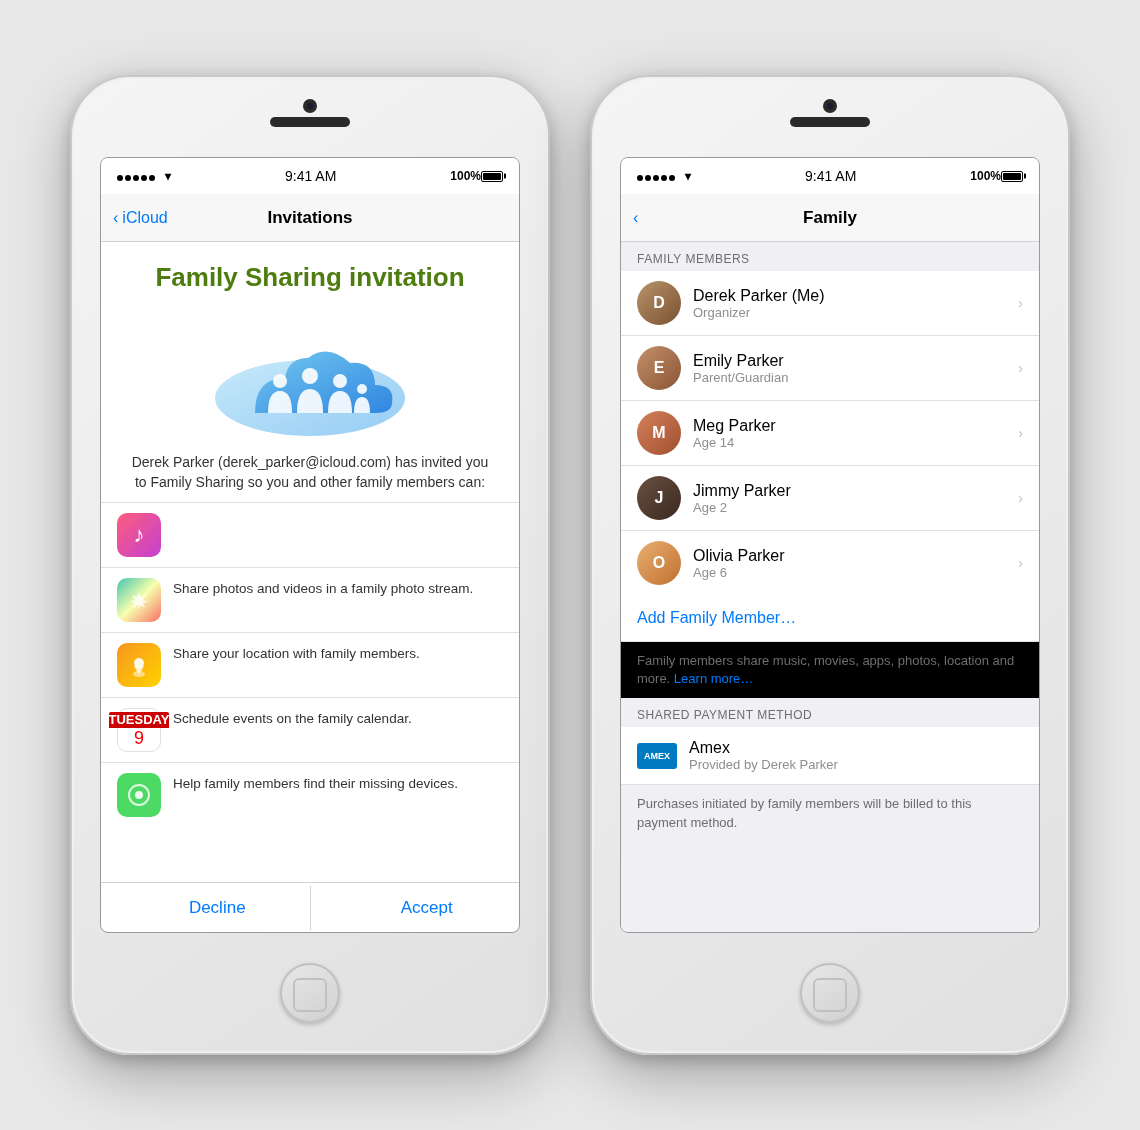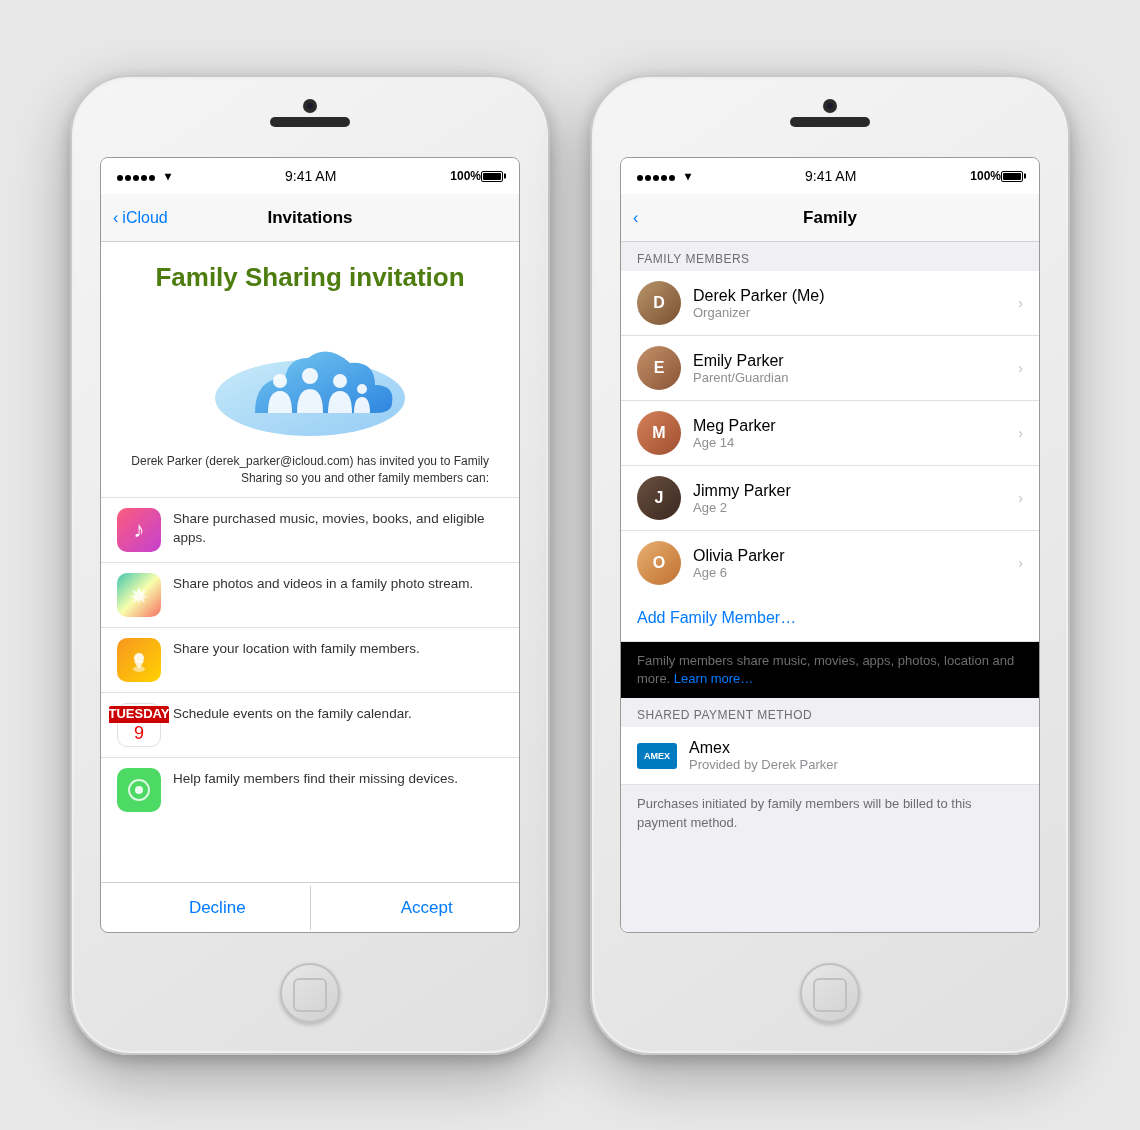--- a/index.html
+++ b/index.html
@@ -225,23 +225,23 @@
     .icloud-illustration {
       display: flex;
       justify-content: center;
       padding: 10px 0;
     }
     .cloud-svg-container {
       width: 220px;
       height: 130px;
     }
     .invitation-text {
-      font-size: 12px;
+      font-size: 14px;
       color: #333;
-      text-align: right;
+      text-align: center;
       padding: 0 30px 10px;
       line-height: 1.4;
     }
     .feature-list {
       flex: 1;
       overflow: hidden;
       padding: 0;
     }
     .feature-item {
       display: flex;
@@ -493,21 +493,20 @@
             </svg>
           </div>
         </div>
 
         <p class="invitation-text">Derek Parker (derek_parker@icloud.com) has invited you to Family Sharing so you and other family members can:</p>
 
         <div class="feature-list">
 
           <div class="feature-item">
             <div class="feature-icon music">♪</div>
-            <div class="feature-text">Share purchased music, movies, books, and eligible apps.</div>
           </div>
 
           <div class="feature-item">
             <div class="feature-icon photos">
               <svg width="26" height="26" viewBox="0 0 26 26">
                 <circle cx="13" cy="13" r="12" fill="none"></circle>
                 <path d="M13,5 L15,10 L20,8 L17,13 L22,15 L17,16 L19,21 L14,18 L13,23 L12,18 L7,21 L9,16 L4,15 L9,13 L6,8 L11,10 Z" fill="white" opacity="0.8"></path>
               </svg>
             </div>
             <div class="feature-text">Share photos and videos in a family photo stream.</div>

